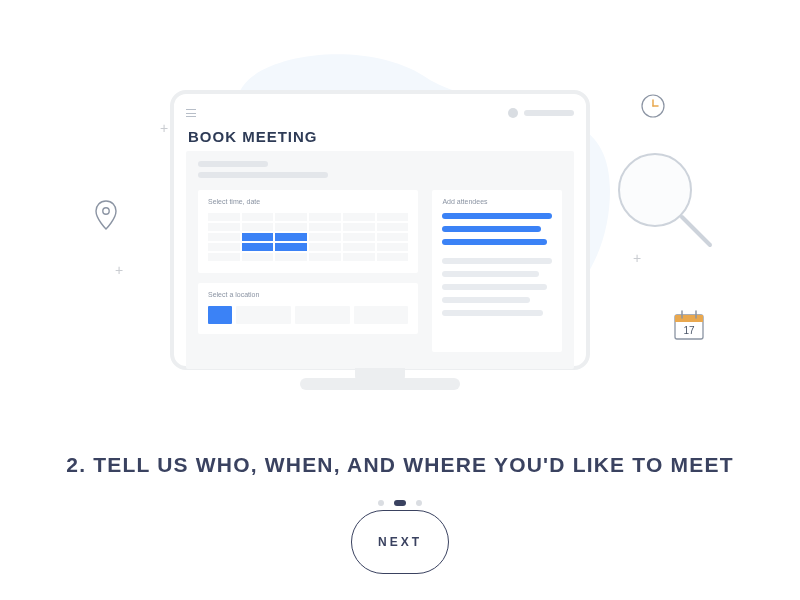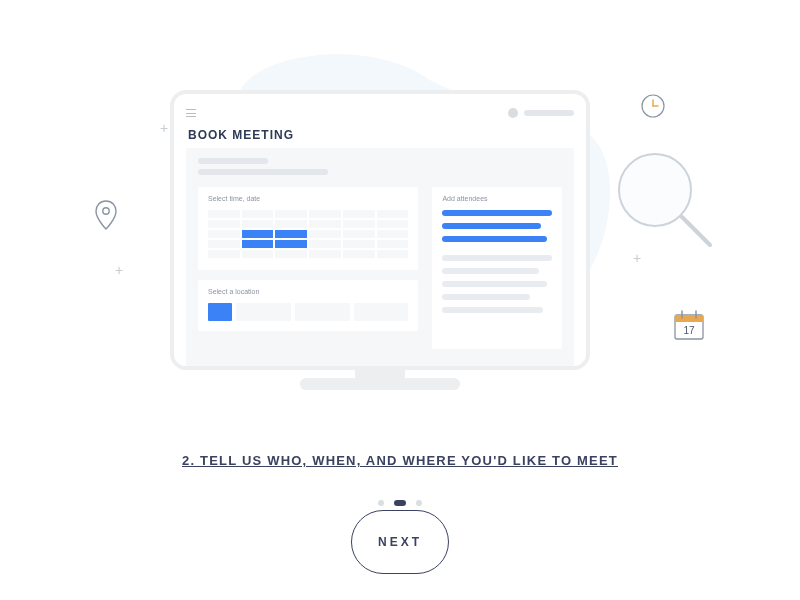--- a/index.html
+++ b/index.html
@@ -64,21 +64,21 @@
   .hamburger {
     width: 10px; height: 8px;
     display: flex; flex-direction: column; justify-content: space-between;
   }
   .hamburger span { display:block; height:1px; background:#b7bec8; }
   .topbar .spacer { flex: 1; }
   .avatar { width: 10px; height: 10px; border-radius: 50%; background: #d9dde2; margin-right: 6px; }
   .user-name-bar { width: 50px; height: 6px; background: #e3e6ea; border-radius: 3px; }
 
   .screen-title {
-    font-size: 12px;
+    font-size: 15px;
     letter-spacing: 1px;
     color: #2e3b56;
     font-weight: 600;
     margin: 2px 0 6px 2px;
   }
 
   .screen-body {
     background: #f6f7f8;
     border-radius: 2px;
     padding: 10px 12px 12px 12px;
@@ -116,25 +116,24 @@
   .attendee-line { height:6px; border-radius:3px; margin-bottom:7px; }
   .al-blue { background:#3b82f6; }
   .al-grey { background:#e8ebef; }
 
   
   .step-text {
     position:absolute;
     left:0; right:0;
     top:453px;
     text-align:center;
-    font-size: 13px;
+    font-size: 21px;
     letter-spacing: 1.2px;
     color:#3a4260;
     font-weight:600;
-    text-decoration:underline;
   }
 
   
   .dots {
     position:absolute;
     left:0; right:0;
     top:492px;
     text-align:center;
   }
   .dots span {

